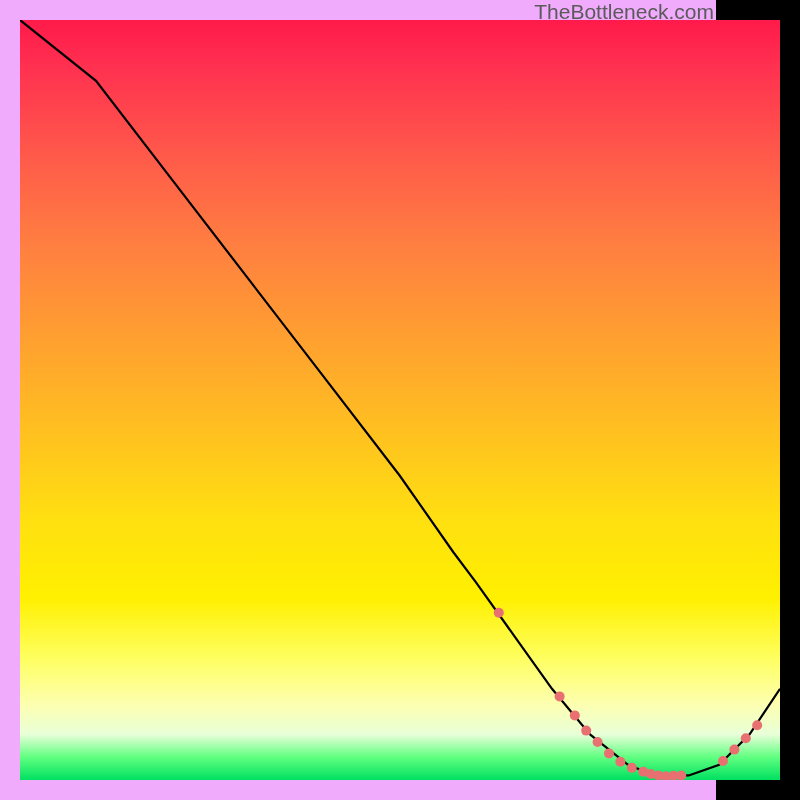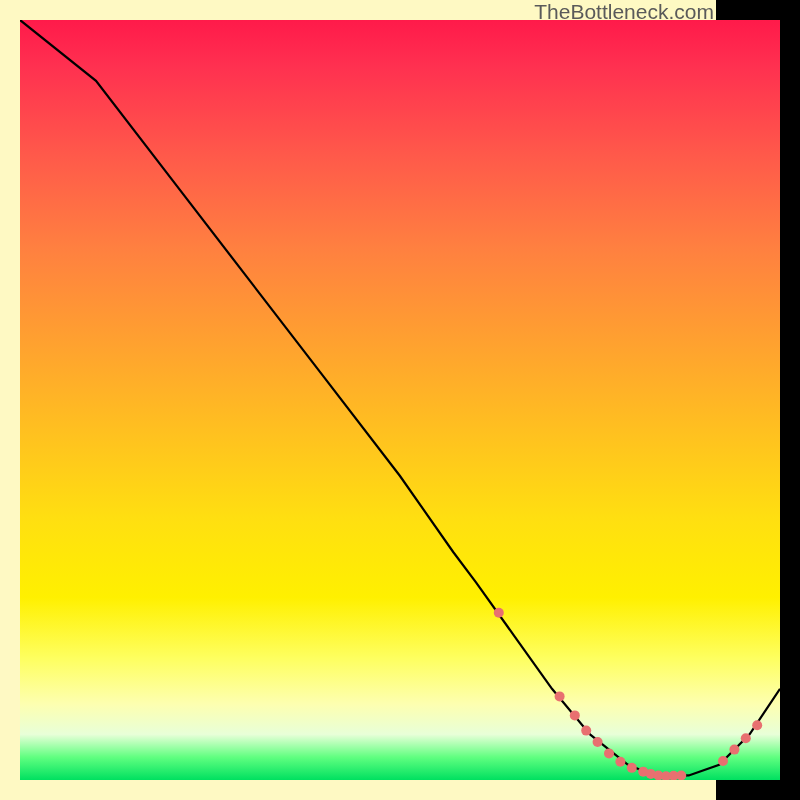--- a/index.html
+++ b/index.html
@@ -1,21 +1,21 @@
 <!DOCTYPE html>
 <html><head>
 <meta charset="utf-8">
 <style>
   * { margin: 0; padding: 0; box-sizing: border-box; }
   html, body { width: 800px; height: 800px; overflow: hidden; background: #000; }
   .chart-container {
     position: relative;
     width: 716px;
     height: 800px;
-    background: #fef9c3;
+    background: #f0abfc;
   }
   .plot-area {
     position: absolute;
     left: 20px;
     top: 20px;
     width: 760px;
     height: 760px;
   }
   .gradient-bg {
     position: absolute;

